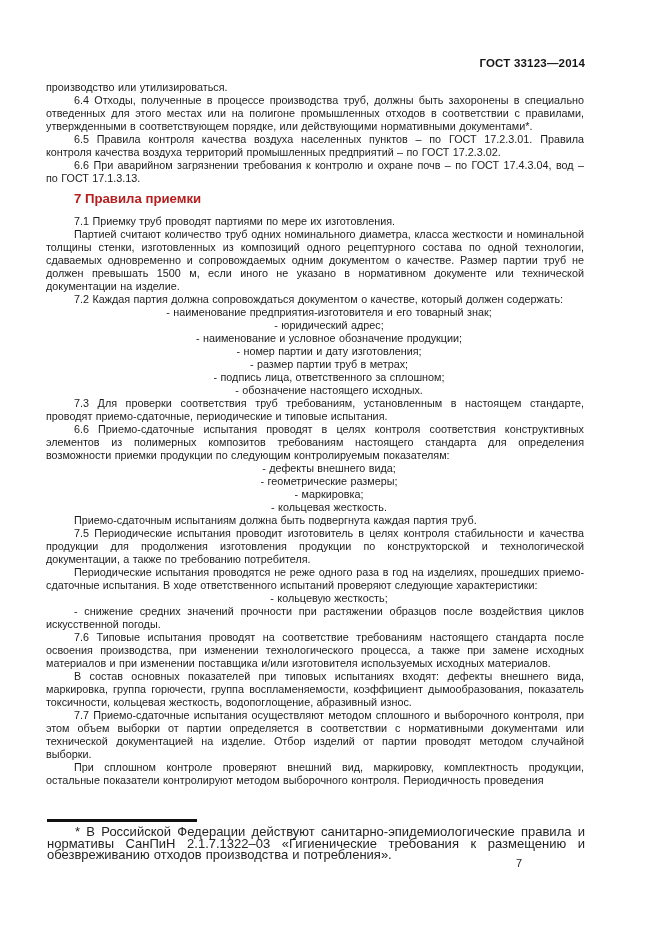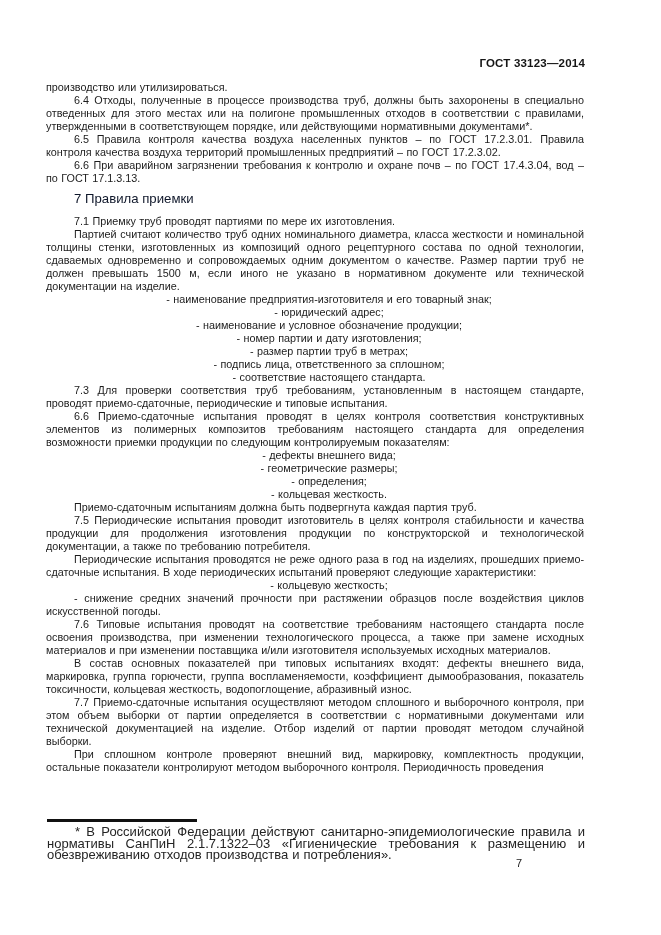--- a/index.html
+++ b/index.html
@@ -44,22 +44,22 @@
     text-indent: 28px;
   }
   .content p.list-item {
     text-indent: 28px;
     text-align: center;
   }
   .content h2.section-heading {
     margin: 6px 0 9px 0;
     padding-left: 28px;
     font-size: 13.2px;
-    font-weight: normal;
-    color: #0f172a;
+    font-weight: bold;
+    color: #b91c1c;
     text-align: left;
   }
   .footnote-area {
     position: absolute;
     left: 47px;
     top: 819px;
     width: 538px;
   }
   .footnote-rule {
     width: 150px;
@@ -94,36 +94,37 @@
   </div>
 
   <div class="content" id="document-body">
       <p class="no-indent">производство или утилизироваться.</p>
       <p class="indent">6.4 Отходы, полученные в процессе производства труб, должны быть захоронены в специально отведенных для этого местах или на полигоне промышленных отходов в соответствии с правилами, утвержденными в соответствующем порядке, или действующими нормативными документами*.</p>
       <p class="indent">6.5 Правила контроля качества воздуха населенных пунктов – по ГОСТ 17.2.3.01. Правила контроля качества воздуха территорий промышленных предприятий – по ГОСТ 17.2.3.02.</p>
       <p class="indent">6.6 При аварийном загрязнении требования к контролю и охране почв – по ГОСТ 17.4.3.04, вод – по ГОСТ 17.1.3.13.</p>
       <h2 class="section-heading">7 Правила приемки</h2>
       <p class="indent">7.1 Приемку труб проводят партиями по мере их изготовления.</p>
       <p class="indent">Партией считают количество труб одних номинального диаметра, класса жесткости и номинальной толщины стенки, изготовленных из композиций одного рецептурного состава по одной технологии, сдаваемых одновременно и сопровождаемых одним документом о качестве. Размер партии труб не должен превышать 1500 м, если иного не указано в нормативном документе или технической документации на изделие.</p>
+      <p class="indent">7.2 Каждая партия должна сопровождаться документом о качестве, который должен содержать:</p>
       <p class="list-item">- наименование предприятия-изготовителя и его товарный знак;</p>
       <p class="list-item">- юридический адрес;</p>
       <p class="list-item">- наименование и условное обозначение продукции;</p>
       <p class="list-item">- номер партии и дату изготовления;</p>
       <p class="list-item">- размер партии труб в метрах;</p>
       <p class="list-item">- подпись лица, ответственного за сплошном;</p>
-      <p class="list-item">- соответствие настоящего стандарта.</p>
+      <p class="list-item">- обозначение настоящего исходных.</p>
       <p class="indent">7.3 Для проверки соответствия труб требованиям, установленным в настоящем стандарте, проводят приемо-сдаточные, периодические и типовые испытания.</p>
       <p class="indent">6.6 Приемо-сдаточные испытания проводят в целях контроля соответствия конструктивных элементов из полимерных композитов требованиям настоящего стандарта для определения возможности приемки продукции по следующим контролируемым показателям:</p>
       <p class="list-item">- дефекты внешнего вида;</p>
       <p class="list-item">- геометрические размеры;</p>
-      <p class="list-item">- определения;</p>
+      <p class="list-item">- маркировка;</p>
       <p class="list-item">- кольцевая жесткость.</p>
       <p class="indent">Приемо-сдаточным испытаниям должна быть подвергнута каждая партия труб.</p>
       <p class="indent">7.5 Периодические испытания проводит изготовитель в целях контроля стабильности и качества продукции для продолжения изготовления продукции по конструкторской и технологической документации, а также по требованию потребителя.</p>
-      <p class="indent">Периодические испытания проводятся не реже одного раза в год на изделиях, прошедших приемо-сдаточные испытания. В ходе периодических испытаний проверяют следующие характеристики:</p>
+      <p class="indent">Периодические испытания проводятся не реже одного раза в год на изделиях, прошедших приемо-сдаточные испытания. В ходе ответственного испытаний проверяют следующие характеристики:</p>
       <p class="list-item">- кольцевую жесткость;</p>
       <p class="indent">- снижение средних значений прочности при растяжении образцов после воздействия циклов искусственной погоды.</p>
       <p class="indent">7.6 Типовые испытания проводят на соответствие требованиям настоящего стандарта после освоения производства, при изменении технологического процесса, а также при замене исходных материалов и при изменении поставщика и/или изготовителя используемых исходных материалов.</p>
       <p class="indent">В состав основных показателей при типовых испытаниях входят: дефекты внешнего вида, маркировка, группа горючести, группа воспламеняемости, коэффициент дымообразования, показатель токсичности, кольцевая жесткость, водопоглощение, абразивный износ.</p>
       <p class="indent">7.7 Приемо-сдаточные испытания осуществляют методом сплошного и выборочного контроля, при этом объем выборки от партии определяется в соответствии с нормативными документами или технической документацией на изделие. Отбор изделий от партии проводят методом случайной выборки.</p>
       <p class="indent">При сплошном контроле проверяют внешний вид, маркировку, комплектность продукции, остальные показатели контролируют методом выборочного контроля. Периодичность проведения</p>
     </div>
 
   <div class="footnote-area">
     <div class="footnote-rule"></div>

